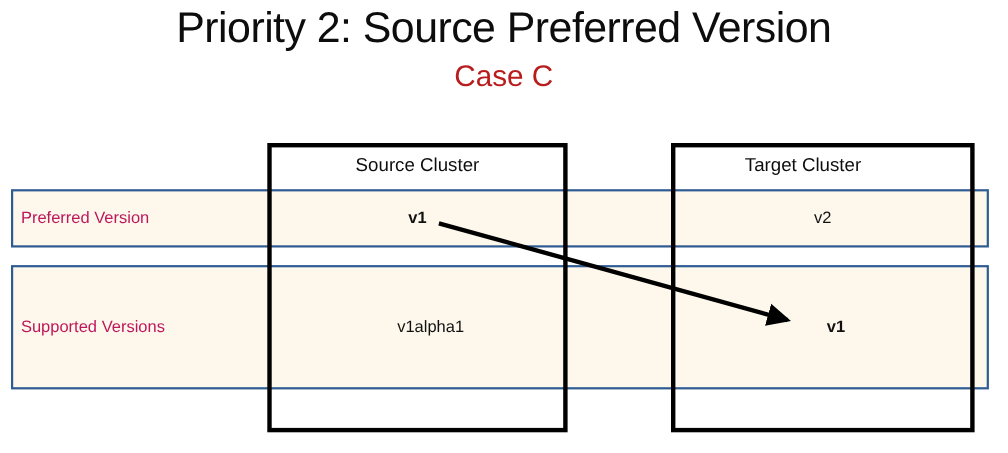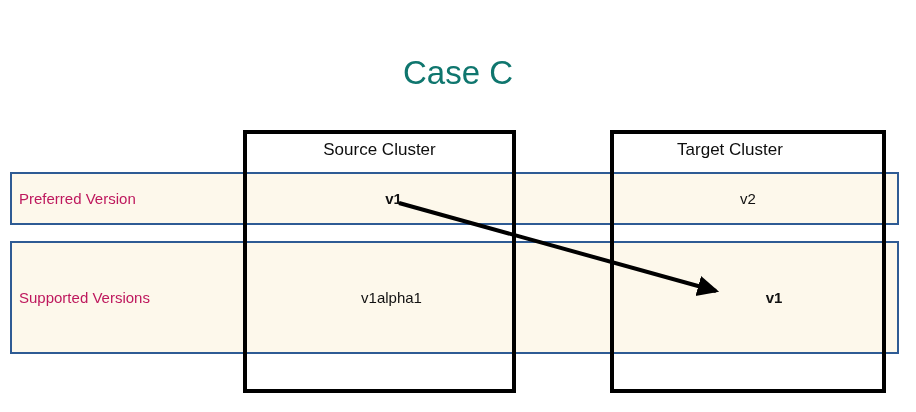--- a/index.html
+++ b/index.html
@@ -19,23 +19,23 @@
     font-size: 39px;
     font-weight: 400;
     letter-spacing: -0.5px;
     color: #0d0d0d;
   }
   .subtitle {
     position: absolute;
     top: 54px; left: 0;
     width: 100%;
     text-align: center;
-    font-size: 33px;
+    font-size: 27px;
     font-weight: 400;
-    color: #0f766e;
+    color: #b91c1c;
   }
   .band {
     position: absolute;
     left: 10px;
     width: 889px;
     box-sizing: border-box;
     background: #FDF8EB;
     border: 2px solid #2E5B94;
     z-index: 1;
   }
@@ -76,34 +76,35 @@
     position: absolute;
     font-size: 15px;
     text-align: center;
     color: #111111;
     z-index: 3;
   }
   .cell-source { left: 243px; width: 273px; }
   .cell-target { left: 610px; width: 276px; }
   .cell-row-preferred { top: 172px; height: 53px; line-height: 53px; }
   .cell-row-supported { top: 241px; height: 113px; line-height: 113px; padding-left: 12px; }
-  .bold { font-weight: bold; margin-left: 14px; }
+  .bold { font-weight: bold; }
   .arrow-layer {
     position: absolute;
     top: 0; left: 0;
     width: 916px; height: 412px;
     z-index: 4;
     pointer-events: none;
   }
 </style>
 </head>
 <body>
 
 <div class="slide">
 
+  <div class="title">Priority 2: Source Preferred Version</div>
   <div class="subtitle">Case C</div>
 
   <div class="band band-preferred"></div>
   <div class="band band-supported"></div>
 
   <div class="cluster cluster-source"></div>
   <div class="cluster cluster-target"></div>
 
   <div class="cluster-header cluster-header-source">Source Cluster</div>
   <div class="cluster-header cluster-header-target">Target Cluster</div>

